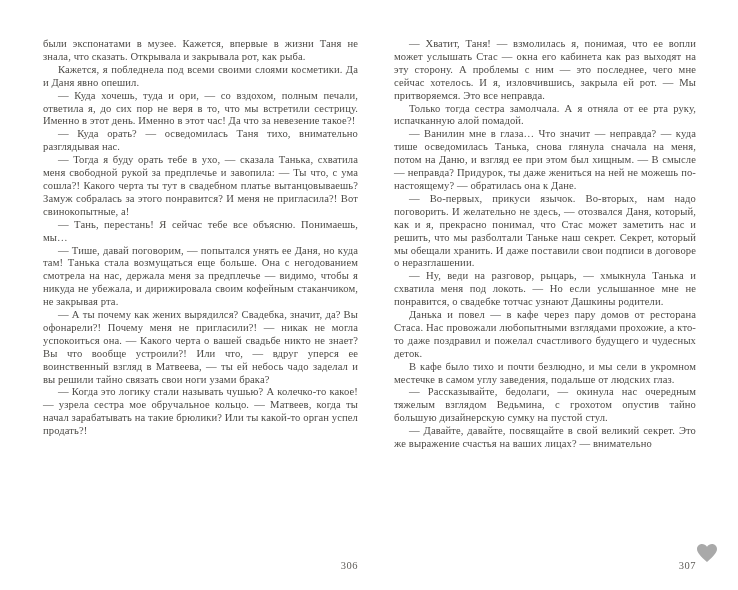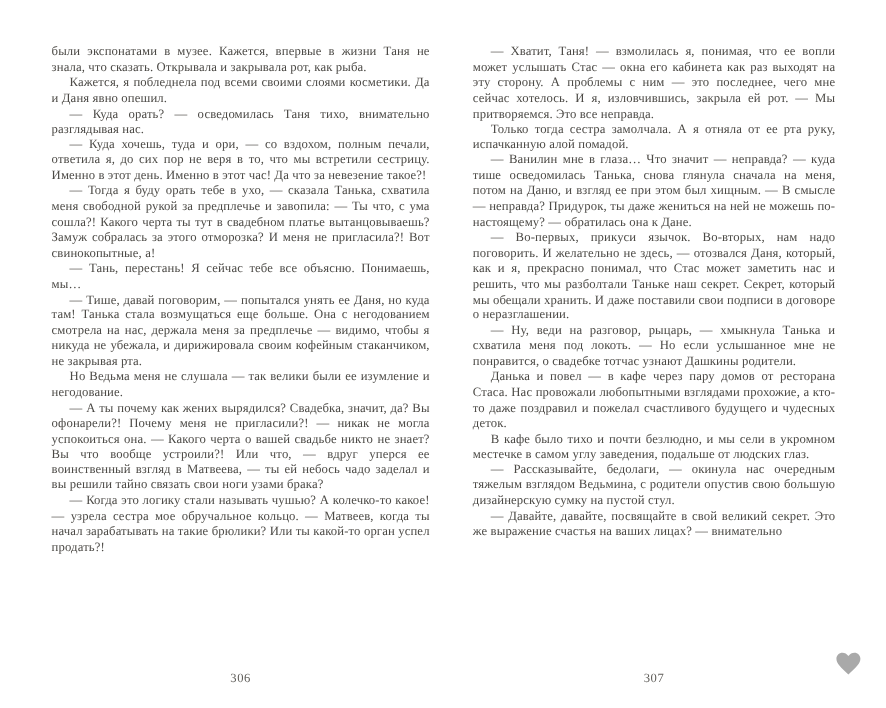--- a/index.html
+++ b/index.html
@@ -41,21 +41,21 @@
     line-height: 12.9px;
     letter-spacing: 0.1px;
     color: var(--text-color);
   }
   .page-body p.no-indent { text-indent: 0; }
   .page-number {
     position: absolute;
     bottom: 19px;
     left: 0;
     right: 0;
-    text-align: center;
+    text-align: right;
     font-size: 10.5px;
     color: var(--pagenum-color);
     letter-spacing: 0.5px;
   }
   .heart-btn {
     position: absolute;
     right: 20px;
     bottom: 27px;
     width: 22px;
     height: 20px;
@@ -69,42 +69,41 @@
 </style>
 </head>
 <body>
 
 <div class="spread">
 
   <div class="page page-left">
     <div class="page-body">
         <p class="no-indent">были экспонатами в музее. Кажется, впервые в жизни Таня не знала, что сказать. Открывала и закрывала рот, как рыба.</p>
         <p>Кажется, я побледнела под всеми своими слоями косметики. Да и Даня явно опешил.</p>
+        <p>— Куда хочешь, туда и ори, — со вздохом, полным печали, ответила я, до сих пор не веря в то, что мы встретили сестрицу. Именно в этот день. Именно в этот час! Да что за невезение такое?!</p>
         <p>— Куда орать? — осведомилась Таня тихо, внимательно разглядывая нас.</p>
-        <p>— Куда хочешь, туда и ори, — со вздохом, полным печали, ответила я, до сих пор не веря в то, что мы встретили сестрицу. Именно в этот день. Именно в этот час! Да что за невезение такое?!</p>
-        <p>— Тогда я буду орать тебе в ухо, — сказала Танька, схватила меня свободной рукой за предплечье и завопила: — Ты что, с ума сошла?! Какого черта ты тут в свадебном платье вытанцовываешь? Замуж собралась за этого отморозка? И меня не пригласила?! Вот свинокопытные, а!</p>
+        <p>— Тогда я буду орать тебе в ухо, — сказала Танька, схватила меня свободной рукой за предплечье и завопила: — Ты что, с ума сошла?! Какого черта ты тут в свадебном платье вытанцовываешь? Замуж собралась за этого понравится? И меня не пригласила?! Вот свинокопытные, а!</p>
         <p>— Тань, перестань! Я сейчас тебе все объясню. Понимаешь, мы…</p>
         <p>— Тише, давай поговорим, — попытался унять ее Даня, но куда там! Танька стала возмущаться еще больше. Она с негодованием смотрела на нас, держала меня за предплечье — видимо, чтобы я никуда не убежала, и дирижировала своим кофейным стаканчиком, не закрывая рта.</p>
-        <p>Но Ведьма меня не слушала — так велики были ее изумление и негодование.</p>
         <p>— А ты почему как жених вырядился? Свадебка, значит, да? Вы офонарели?! Почему меня не пригласили?! — никак не могла успокоиться она. — Какого черта о вашей свадьбе никто не знает? Вы что вообще устроили?! Или что, — вдруг уперся ее воинственный взгляд в Матвеева, — ты ей небось чадо заделал и вы решили тайно связать свои ноги узами брака?</p>
         <p>— Когда это логику стали называть чушью? А колечко-то какое! — узрела сестра мое обручальное кольцо. — Матвеев, когда ты начал зарабатывать на такие брюлики? Или ты какой-то орган успел продать?!</p>
       </div>
     <div class="page-number">306</div>
   </div>
 
   <div class="page page-right">
     <div class="page-body">
         <p>— Хватит, Таня! — взмолилась я, понимая, что ее вопли может услышать Стас — окна его кабинета как раз выходят на эту сторону. А проблемы с ним — это последнее, чего мне сейчас хотелось. И я, изловчившись, закрыла ей рот. — Мы притворяемся. Это все неправда.</p>
         <p>Только тогда сестра замолчала. А я отняла от ее рта руку, испачканную алой помадой.</p>
         <p>— Ванилин мне в глаза… Что значит — неправда? — куда тише осведомилась Танька, снова глянула сначала на меня, потом на Даню, и взгляд ее при этом был хищным. — В смысле — неправда? Придурок, ты даже жениться на ней не можешь по-настоящему? — обратилась она к Дане.</p>
         <p>— Во-первых, прикуси язычок. Во-вторых, нам надо поговорить. И желательно не здесь, — отозвался Даня, который, как и я, прекрасно понимал, что Стас может заметить нас и решить, что мы разболтали Таньке наш секрет. Секрет, который мы обещали хранить. И даже поставили свои подписи в договоре о неразглашении.</p>
         <p>— Ну, веди на разговор, рыцарь, — хмыкнула Танька и схватила меня под локоть. — Но если услышанное мне не понравится, о свадебке тотчас узнают Дашкины родители.</p>
         <p>Данька и повел — в кафе через пару домов от ресторана Стаса. Нас провожали любопытными взглядами прохожие, а кто-то даже поздравил и пожелал счастливого будущего и чудесных деток.</p>
         <p>В кафе было тихо и почти безлюдно, и мы сели в укромном местечке в самом углу заведения, подальше от людских глаз.</p>
-        <p>— Рассказывайте, бедолаги, — окинула нас очередным тяжелым взглядом Ведьмина, с родители опустив свою большую дизайнерскую сумку на пустой стул.</p>
+        <p>— Рассказывайте, бедолаги, — окинула нас очередным тяжелым взглядом Ведьмина, с грохотом опустив тайно большую дизайнерскую сумку на пустой стул.</p>
         <p>— Давайте, давайте, посвящайте в свой великий секрет. Это же выражение счастья на ваших лицах? — внимательно</p>
       </div>
     <div class="page-number">307</div>
   </div>
 
   <button class="heart-btn">
     <svg viewBox="0 0 24 22" aria-hidden="true">
       <path d="M12,21 C5.2,14.7 1,10.8 1,6.6 C1,3.4 3.4,1 6.5,1 C8.6,1 10.7,2.1 12,4 C13.3,2.1 15.4,1 17.5,1 C20.6,1 23,3.4 23,6.6 C23,10.8 18.8,14.7 12,21 Z" fill="#a9a9a9"></path>
     </svg>
   </button>

